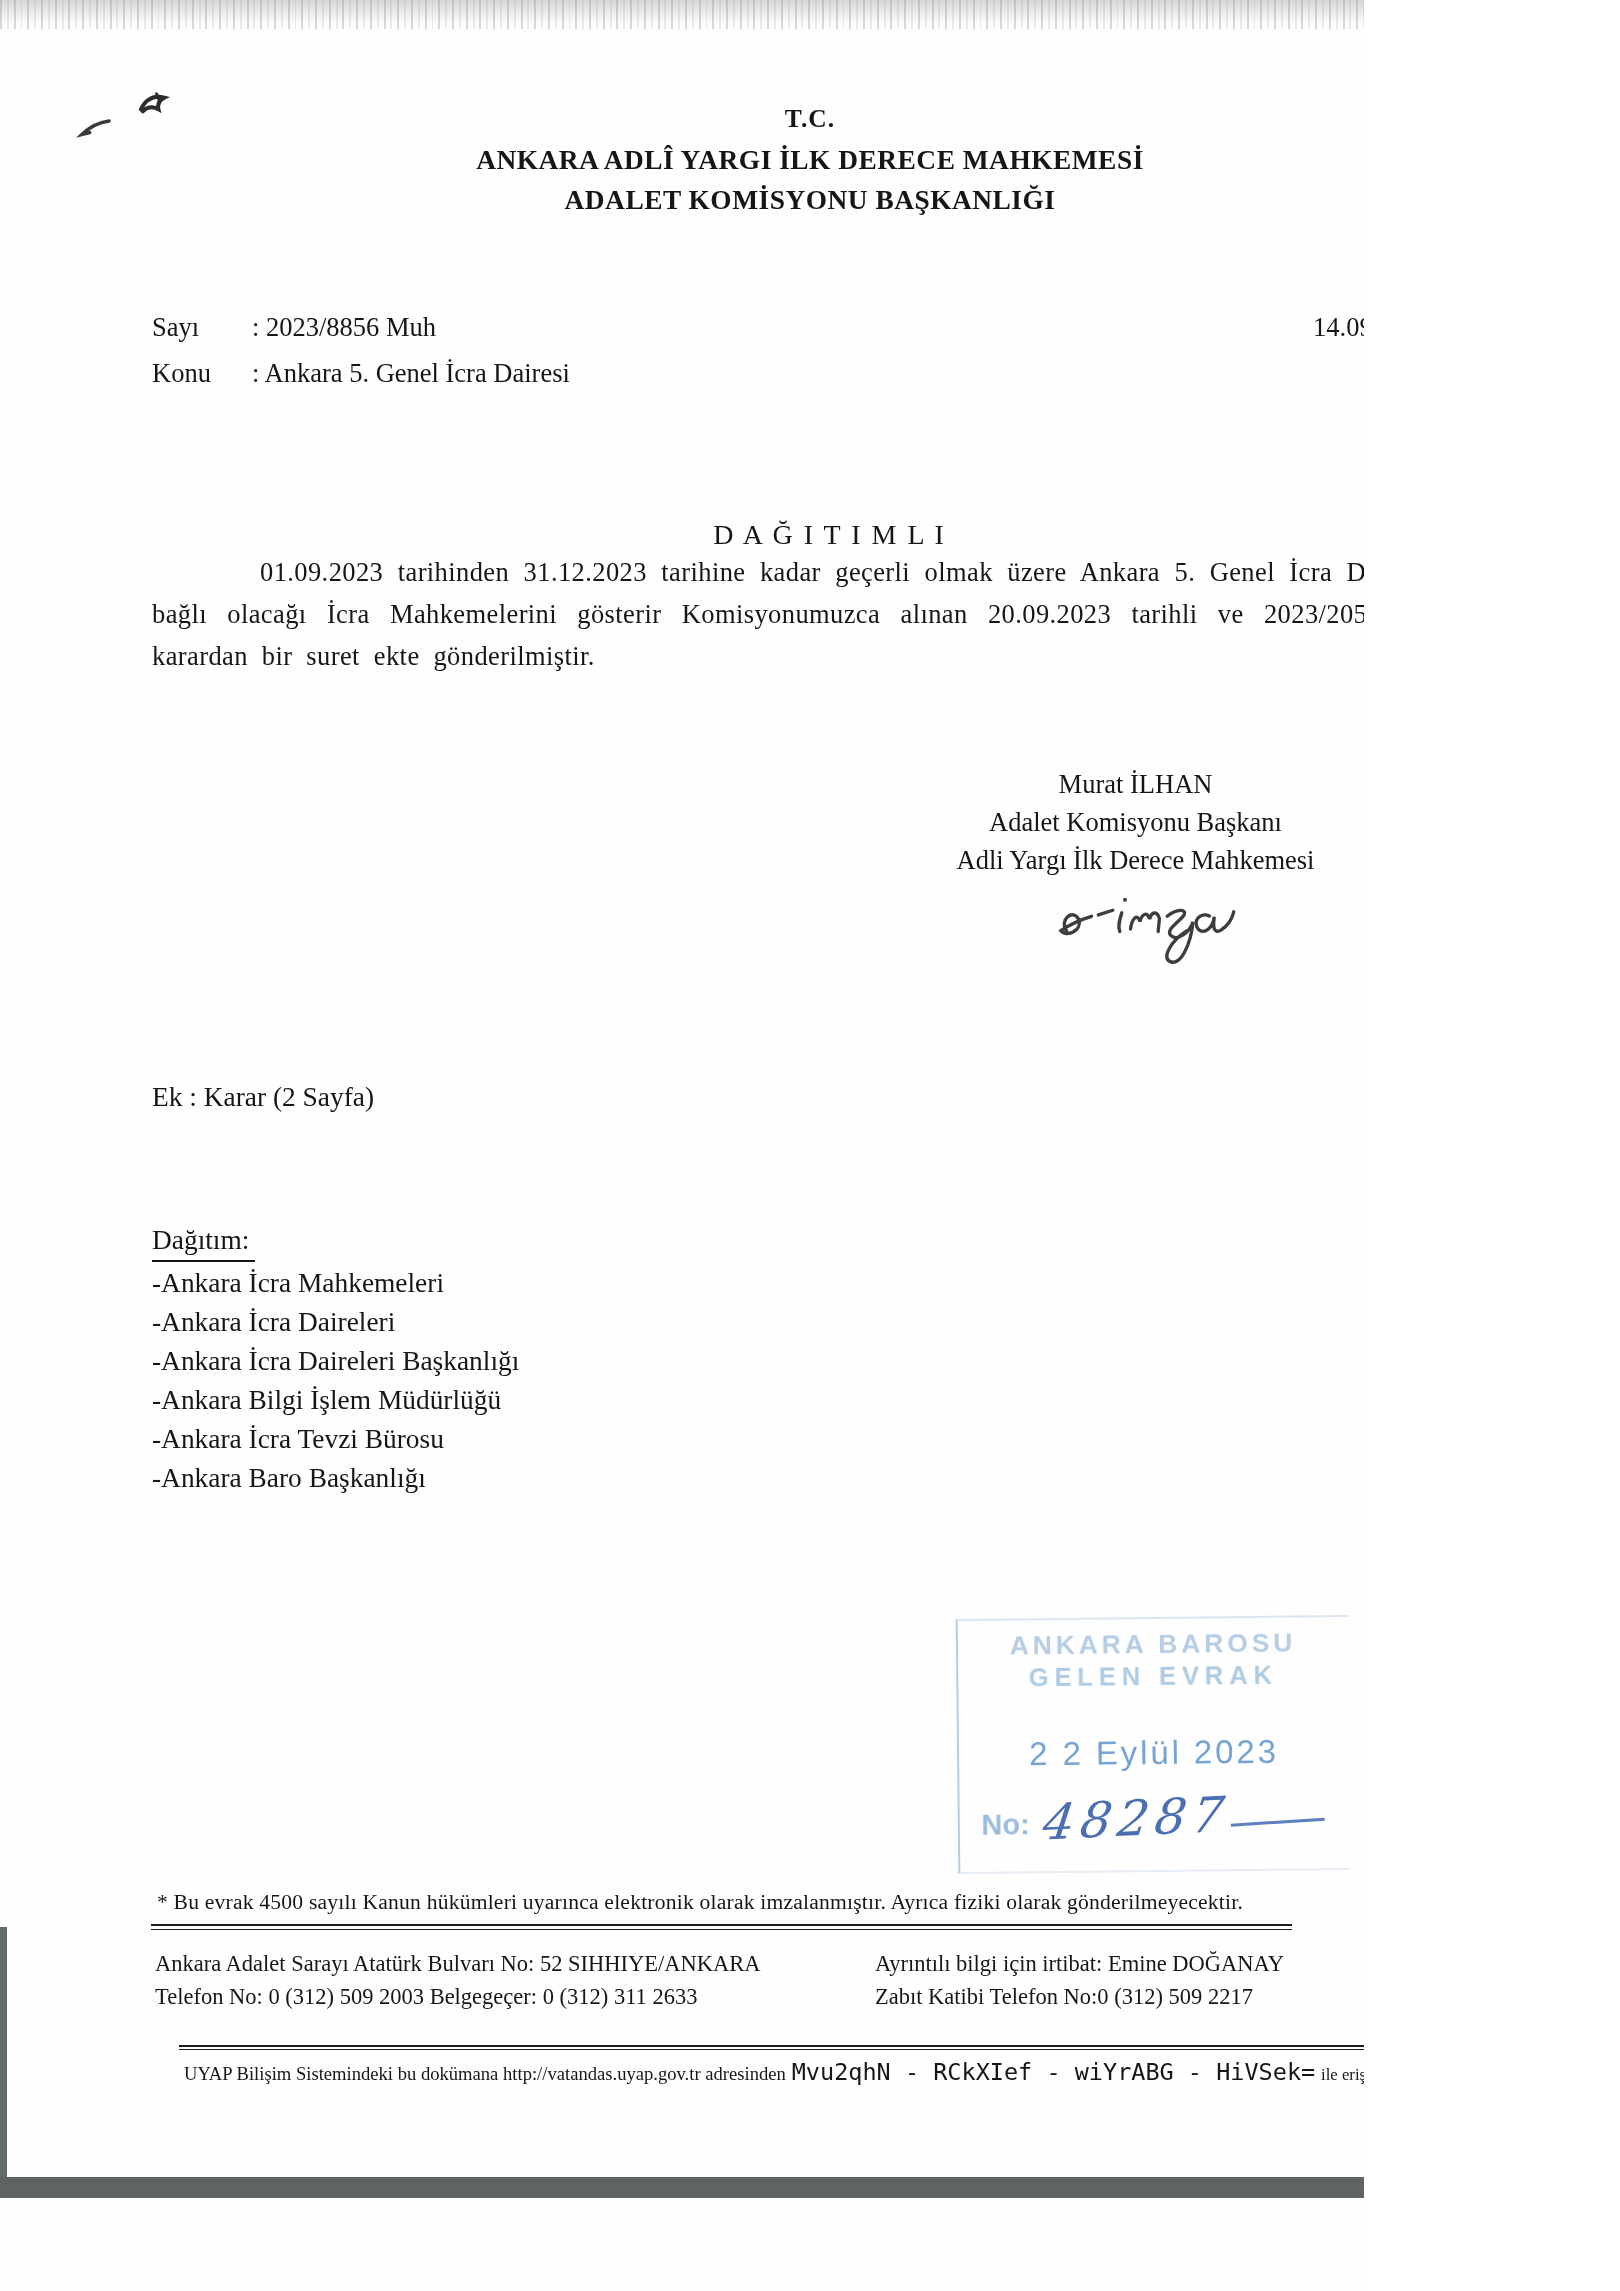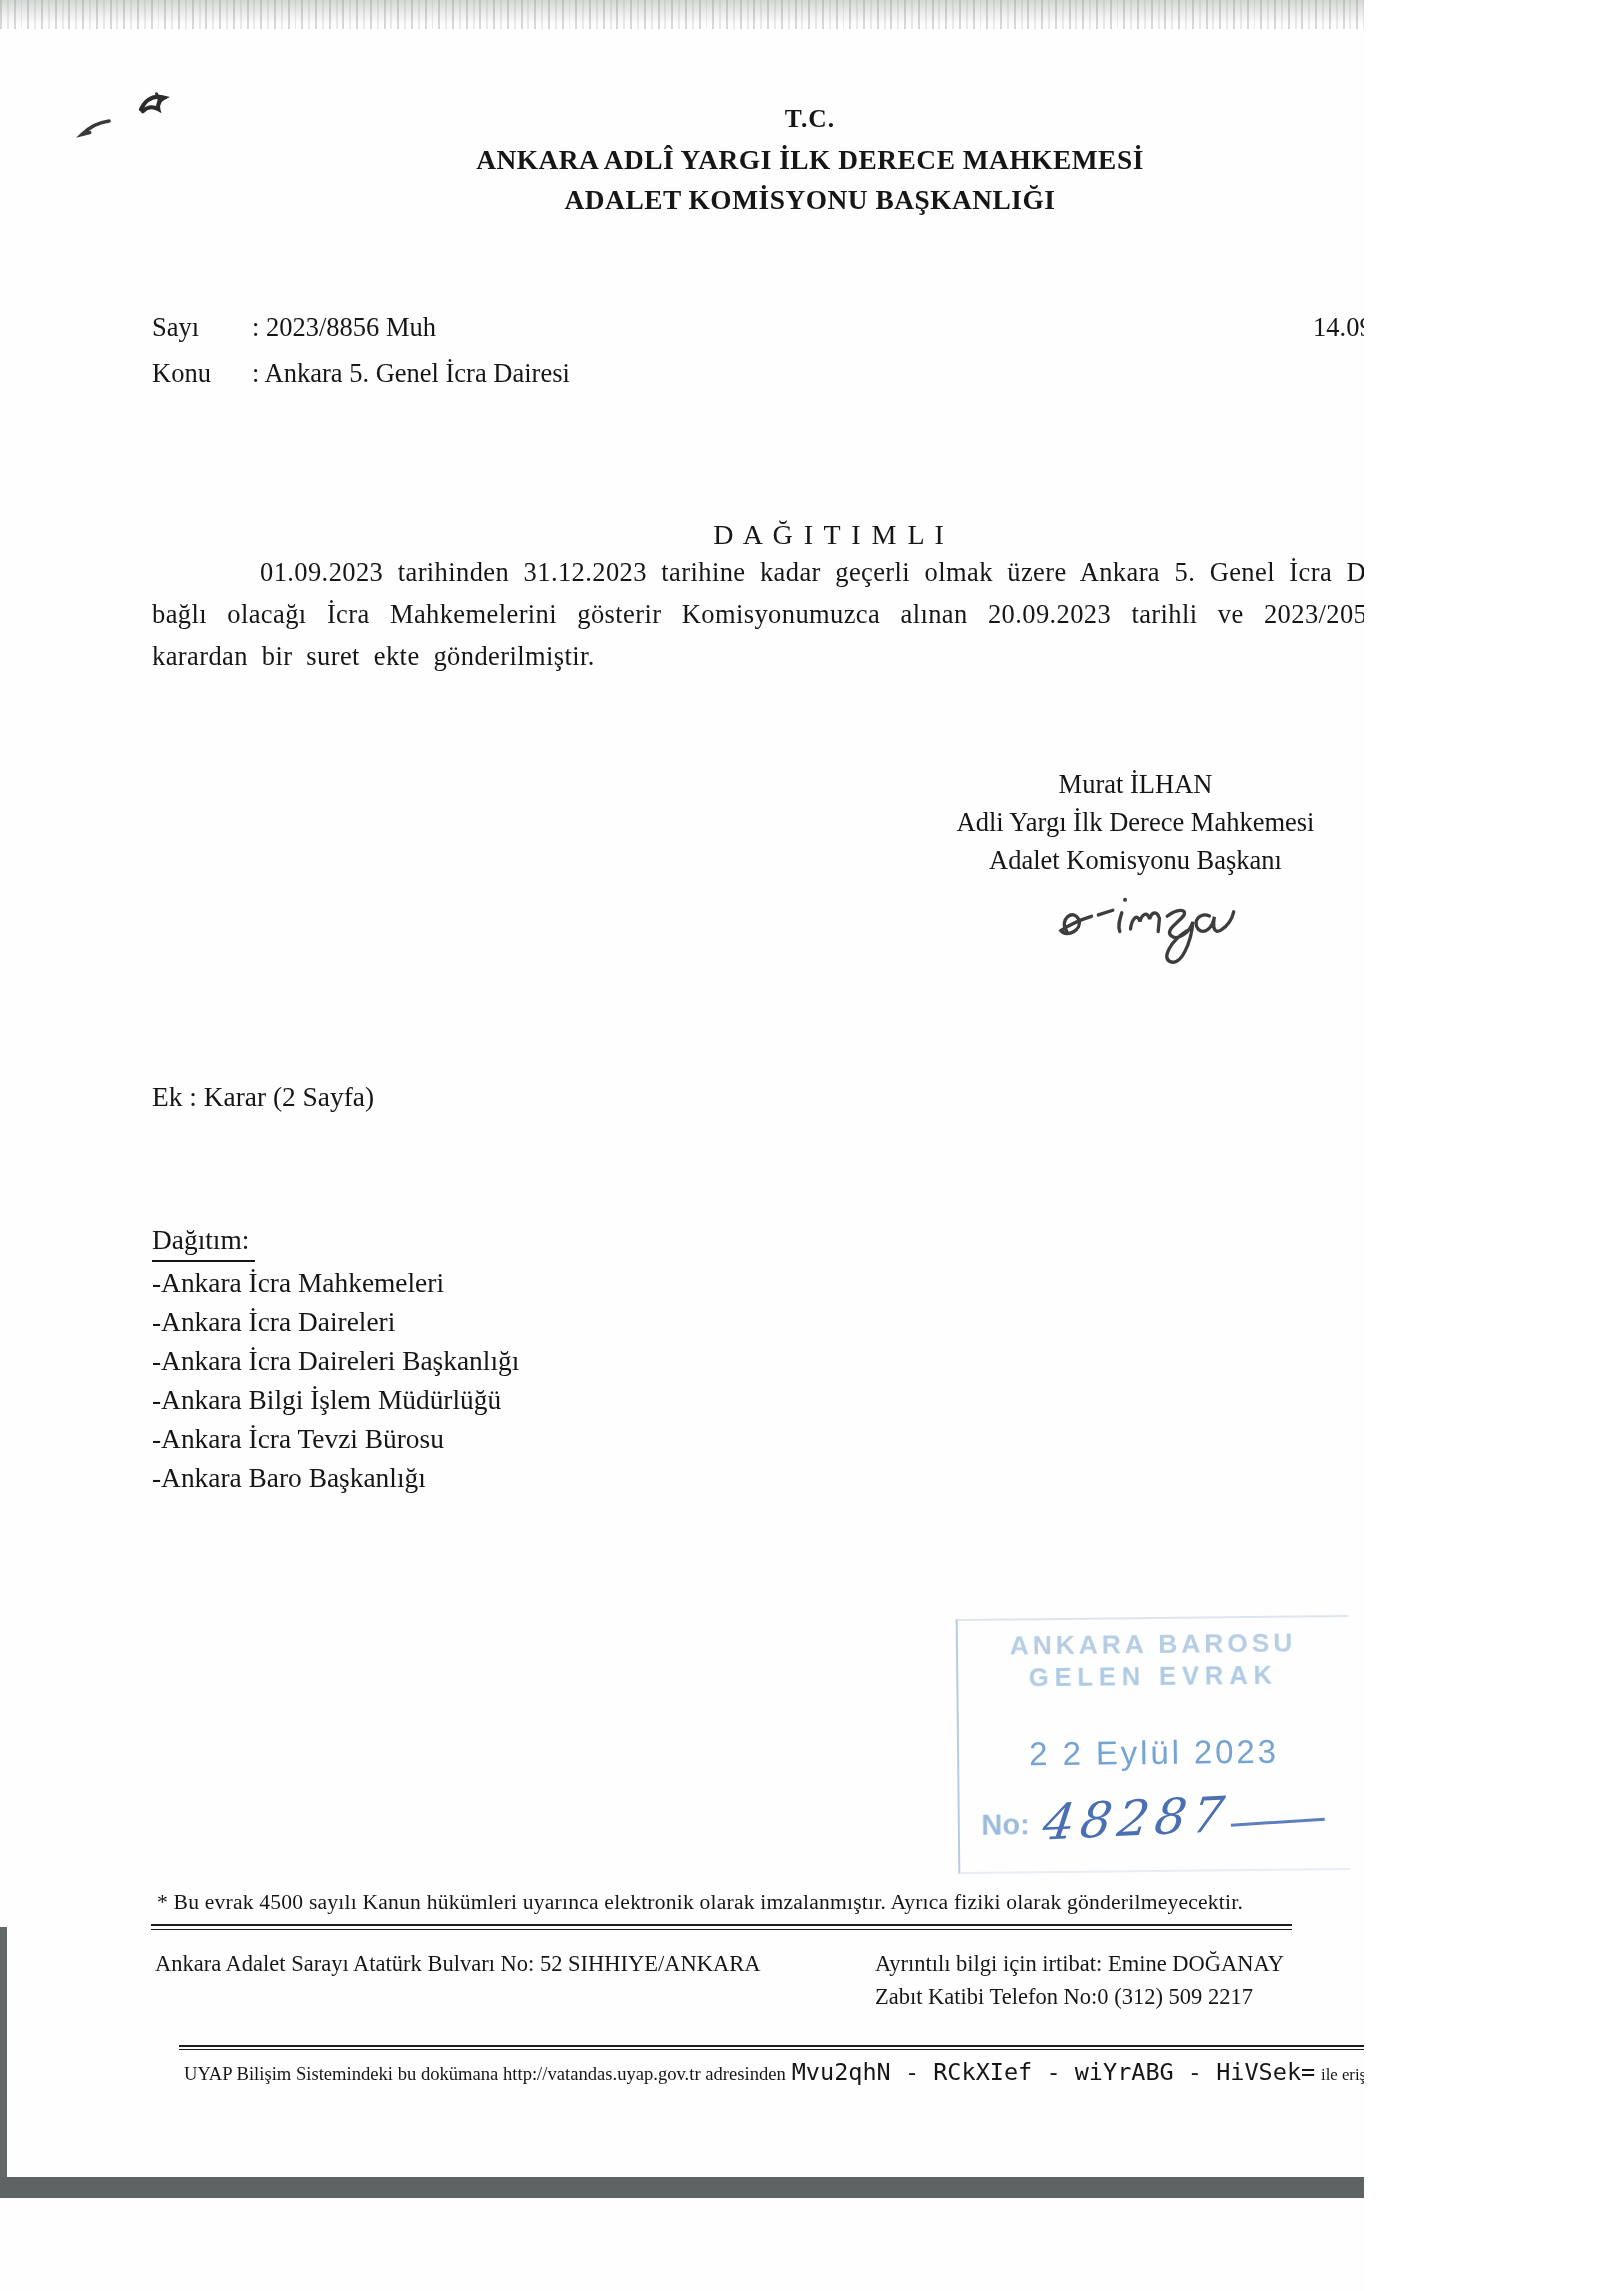--- a/index.html
+++ b/index.html
@@ -127,22 +127,22 @@
   <div class="abs doc-date">14.09.2023</div>
 
   <div class="abs subject">D A Ğ I T I M L I</div>
 
   <div class="abs bodytext">
     <p class="p-main">01.09.2023 tarihinden 31.12.2023 tarihine kadar geçerli olmak üzere Ankara 5. Genel İcra Dairesinin bağlı olacağı İcra Mahkemelerini gösterir Komisyonumuzca alınan 20.09.2023 tarihli ve 2023/2055 sayılı karardan bir suret ekte gönderilmiştir.</p>
   </div>
 
   <div class="abs signature">
     <div>Murat İLHAN</div>
+    <div>Adalet Komisyonu Başkanı</div>
     <div>Adli Yargı İlk Derece Mahkemesi</div>
-    <div>Adalet Komisyonu Başkanı</div>
   </div>
 
   <svg class="abs esign" width="206" height="116" viewBox="0 0 210 118" aria-label="e-imza">
     <g fill="none" stroke="#3d3d3d" stroke-width="3.4" stroke-linecap="round">
       <path d="M20,60 C12,48 28,36 33,49 C36,59 20,67 14,59 C25,52 38,48 46,46"></path>
       <path d="M53,45 L68,41"></path>
       <path d="M77,44 C74,52 72,58 74,63"></path>
       <circle cx="81" cy="31" r="2" fill="#3d3d3d" stroke="none"></circle>
       <path d="M85,61 C87,50 93,45 95,54 C97,47 103,43 105,52 C107,45 113,43 115,52 L113,65"></path>
       <path d="M123,50 C133,43 144,43 140,50 C133,58 120,64 126,70 C132,76 145,68 149,57 C146,78 134,103 123,96 C116,91 125,76 142,66"></path>
@@ -172,20 +172,21 @@
       <span class="stamp-flourish"></span>
     </div>
   </div>
 
   <div class="abs footnote">* Bu evrak 4500 sayılı Kanun hükümleri uyarınca elektronik olarak imzalanmıştır. Ayrıca fiziki olarak gönderilmeyecektir.</div>
 
   <div class="abs rule1"></div>
 
   <div class="abs footer-left">
     <div>Ankara Adalet Sarayı Atatürk Bulvarı No: 52 SIHHIYE/ANKARA</div>
+    <div>Telefon No: 0 (312) 509 2003   Belgegeçer: 0 (312) 311 2633</div>
   </div>
   <div class="abs footer-right">
     <div>Ayrıntılı bilgi için irtibat: Emine DOĞANAY</div>
     <div>Zabıt Katibi   Telefon No:0 (312) 509 2217</div>
   </div>
 
   <svg class="abs qr" width="82" height="82" viewBox="0 0 21 21" shape-rendering="crispEdges">
       <rect x="8" y="0" width="1" height="1" fill="#111"></rect>
       <rect x="10" y="0" width="1" height="1" fill="#111"></rect>
       <rect x="8" y="1" width="1" height="1" fill="#111"></rect>

